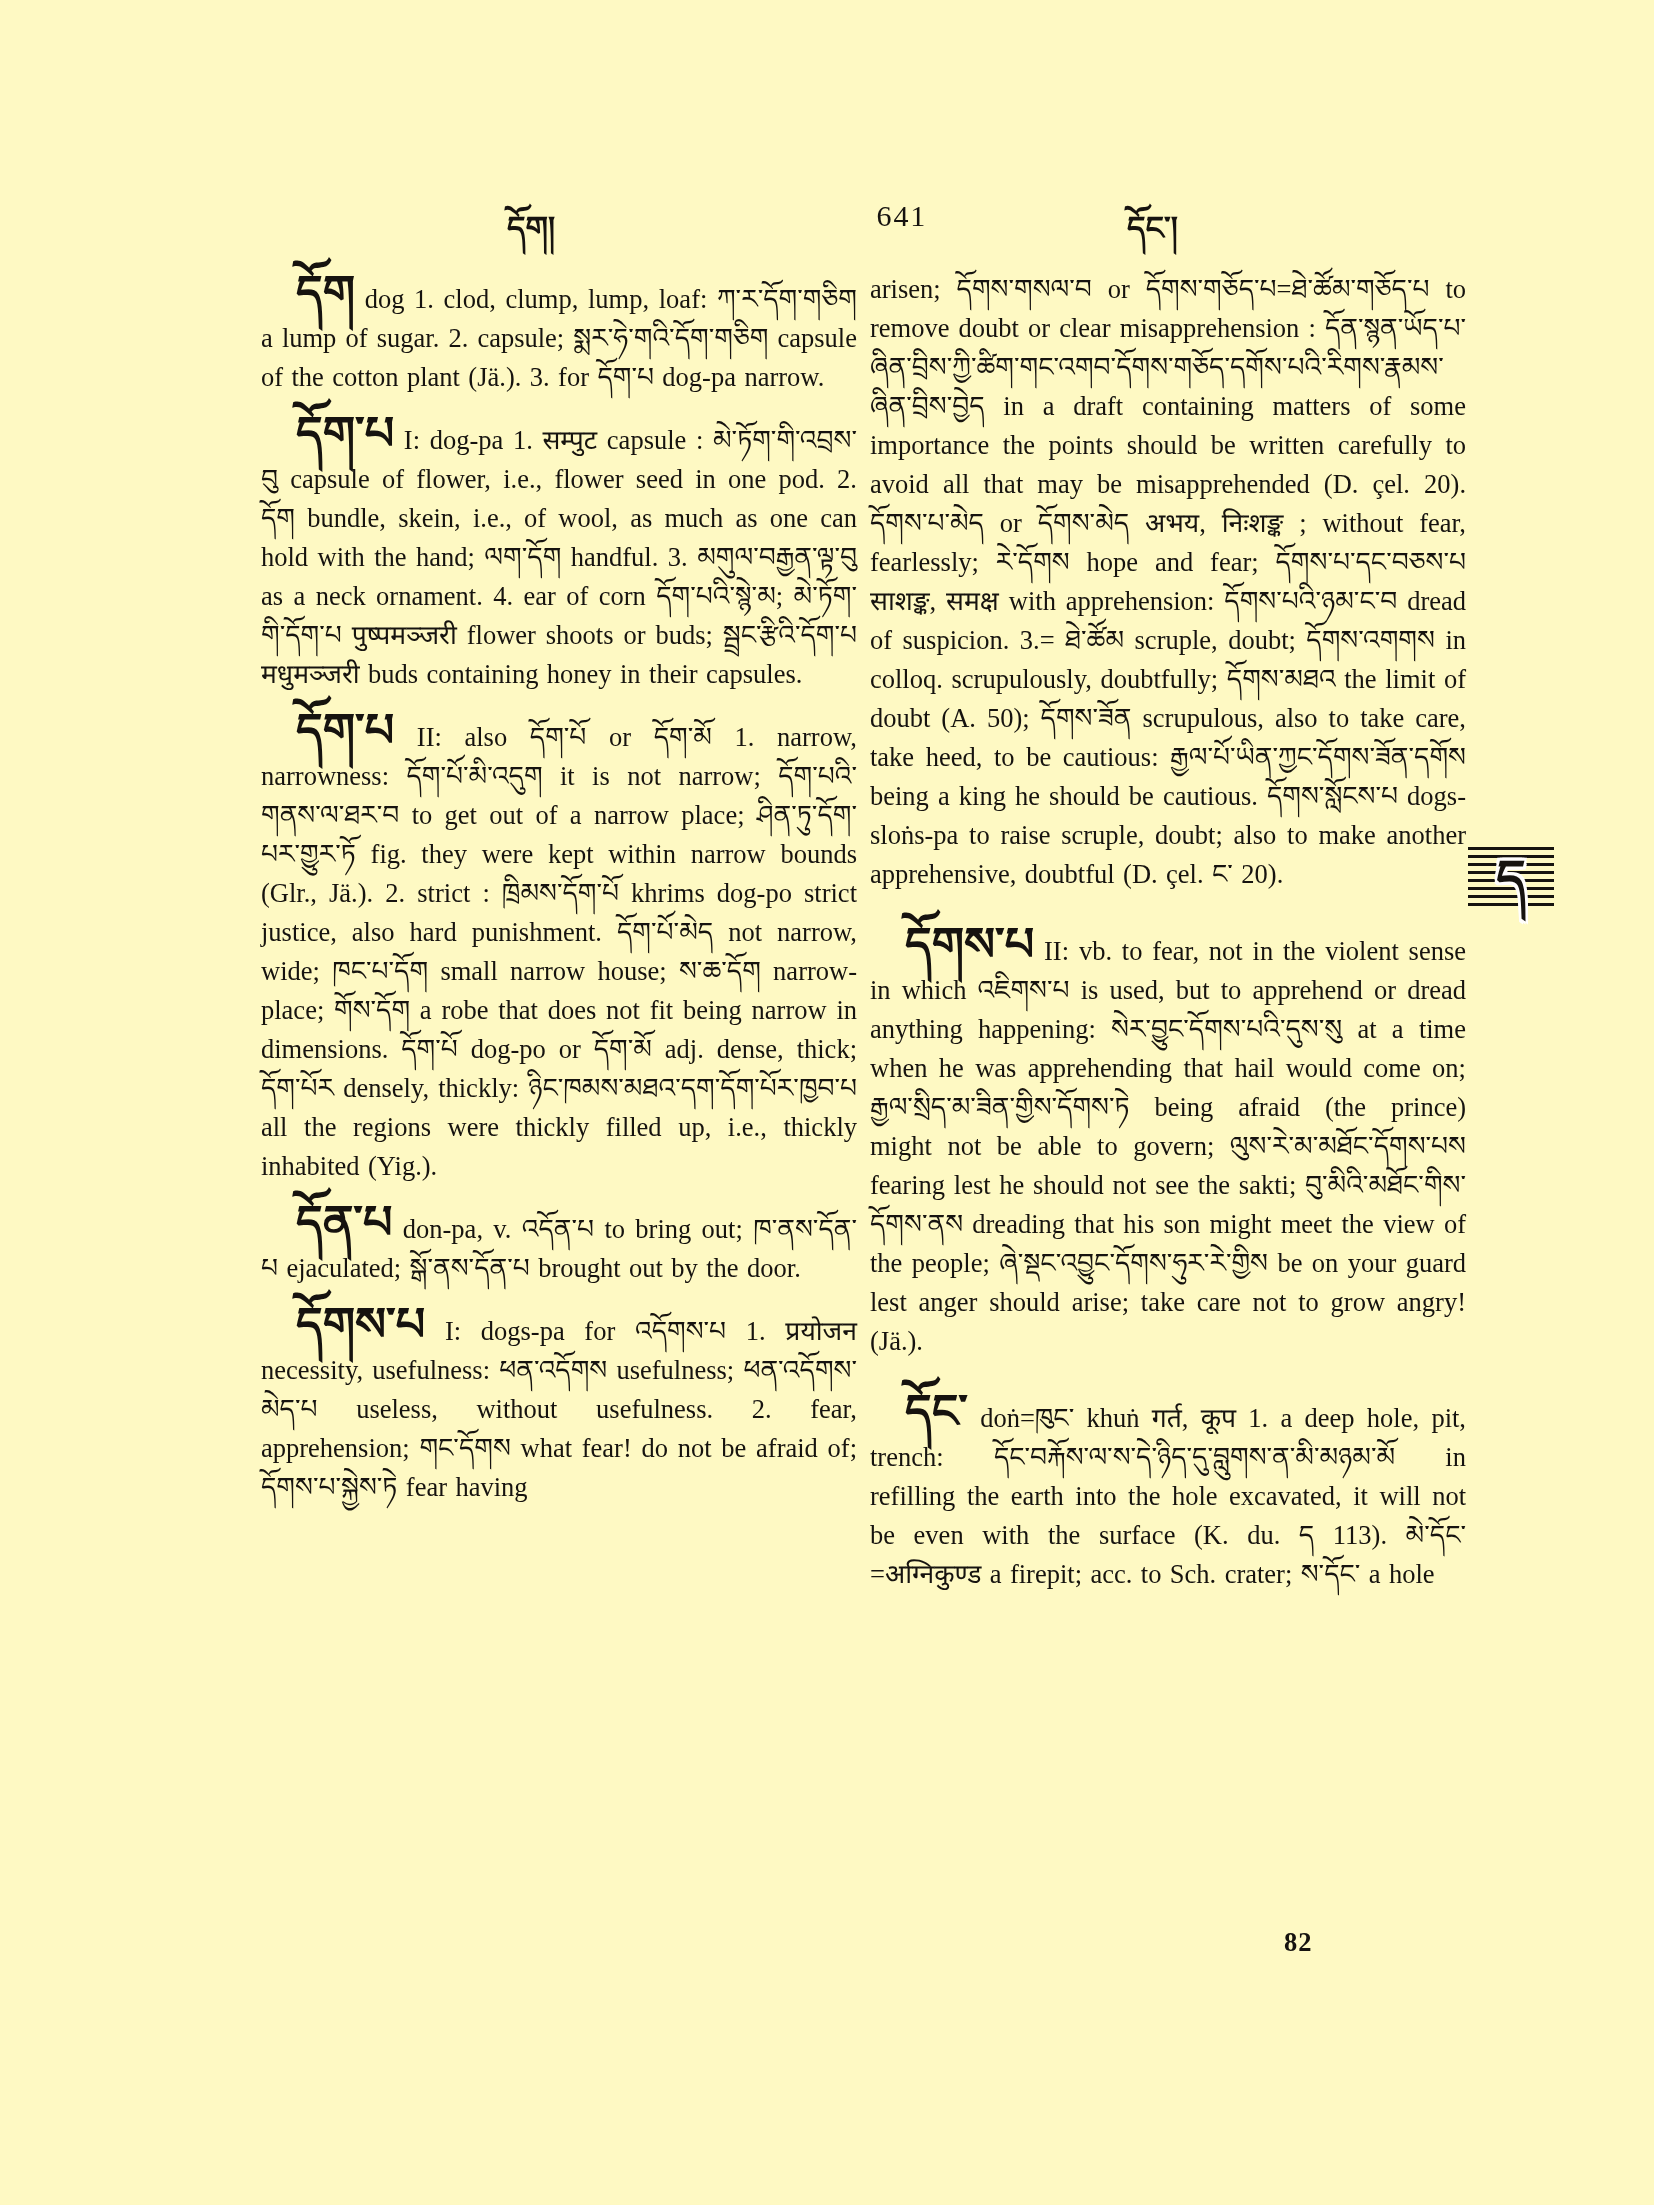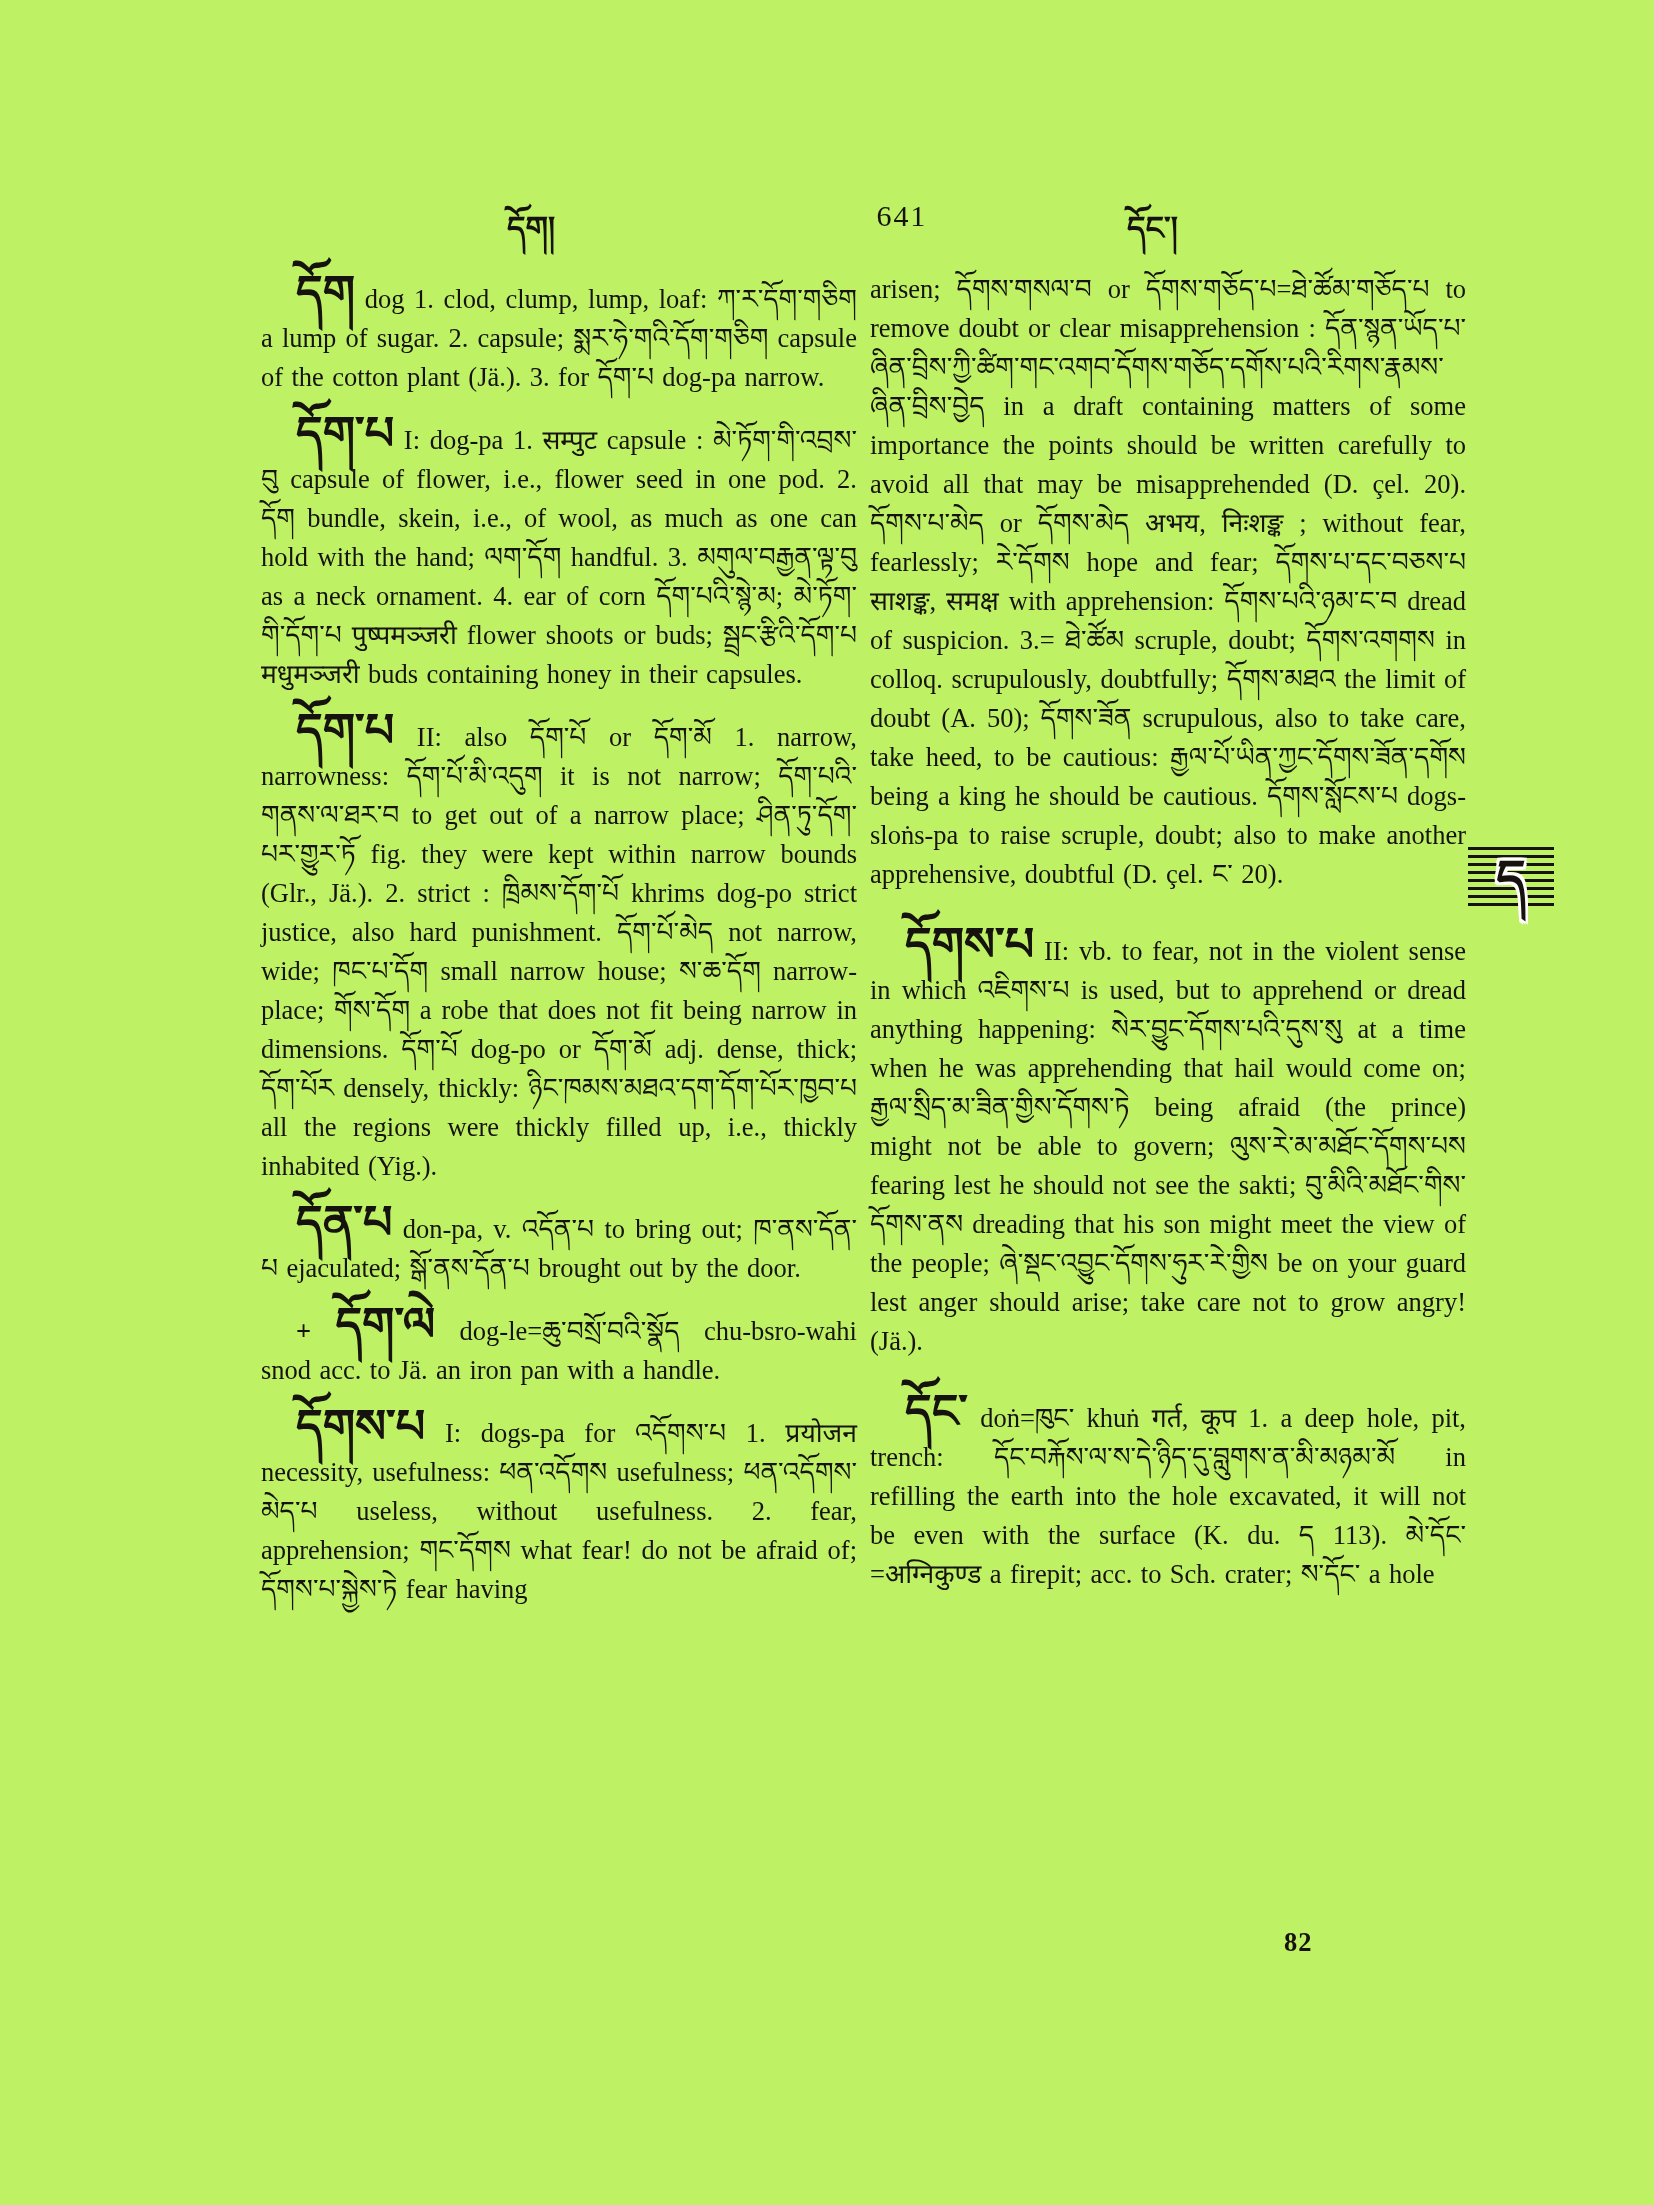--- a/index.html
+++ b/index.html
@@ -2,21 +2,21 @@
 <html style="font-size:14px"><head>
 <meta charset="utf-8">
 <style>
   html,body{margin:0;padding:0;}
   body{
     width:1654px;height:2206px;
     background:#ffffff;
     font-family:"Liberation Serif","DejaVu Serif",serif;
     color:#16130f;
   }
-  .page{position:relative;width:1654px;height:2206px;background:#bef264;overflow:hidden;}
+  .page{position:relative;width:1654px;height:2206px;background:#fef9c3;overflow:hidden;}
 
   
   .hdr{position:absolute;font-size:32px;font-weight:bold;}
   .hdr-left{left:507px;top:192px;}
   .hdr-num{left:768px;top:199px;width:159px;text-align:right;font-size:30px;font-weight:normal;letter-spacing:1.8px;}
   .hdr-right{left:1127px;top:192px;}
 
   
   .col{position:absolute;width:596px;font-size:26.5px;line-height:39px;text-align:justify;word-spacing:1.8px;}
   .col-left{left:261px;top:270px;}
@@ -67,25 +67,20 @@
       <p class="entry">
     <span class="headword">དོག་པ</span>
     <span class="label">II:</span>
     <span class="body">also དོག་པོ or དོག་མོ 1. narrow, narrowness: དོག་པོ་མི་འདུག it is not narrow; དོག་པའི་གནས་ལ་ཐར་བ to get out of a narrow place; ཤིན་ཏུ་དོག་པར་གྱུར་ཏོ fig. they were kept within narrow bounds (Glr., Jä.). 2. strict : ཁྲིམས་དོག་པོ khrims dog-po strict justice, also hard punishment. དོག་པོ་མེད not narrow, wide; ཁང་པ་དོག small narrow house; ས་ཆ་དོག narrow-place; གོས་དོག a robe that does not fit being narrow in dimensions. དོག་པོ dog-po or དོག་མོ adj. dense, thick; དོག་པོར densely, thickly: ཉིང་ཁམས་མཐའ་དག་དོག་པོར་ཁྱབ་པ all the regions were thickly filled up, i.e., thickly inhabited (Yig.).</span>
   </p>
       <p class="entry">
     <span class="headword">དོན་པ</span>
     
     <span class="body">don-pa, v. འདོན་པ to bring out; ཁ་ནས་དོན་པ ejaculated; སྒོ་ནས་དོན་པ brought out by the door.</span>
   </p>
-      <p class="entry"><span class="prefix">+</span>
-    <span class="headword">དོག་ལེ</span>
-    
-    <span class="body">dog-le=ཆུ་བསྲོ་བའི་སྣོད chu-bsro-wahi snod acc. to Jä. an iron pan with a handle.</span>
-  </p>
       <p class="entry">
     <span class="headword">དོགས་པ</span>
     <span class="label">I:</span>
     <span class="body">dogs-pa for འདོགས་པ 1. प्रयोजन necessity, usefulness: ཕན་འདོགས usefulness; ཕན་འདོགས་མེད་པ useless, without usefulness. 2. fear, apprehension; གང་དོགས what fear! do not be afraid of; དོགས་པ་སྐྱེས་ཏེ fear having</span>
   </p>
     </div>
   <div class="col col-right" id="col-right">
       <p class="entry cont">
     
     

